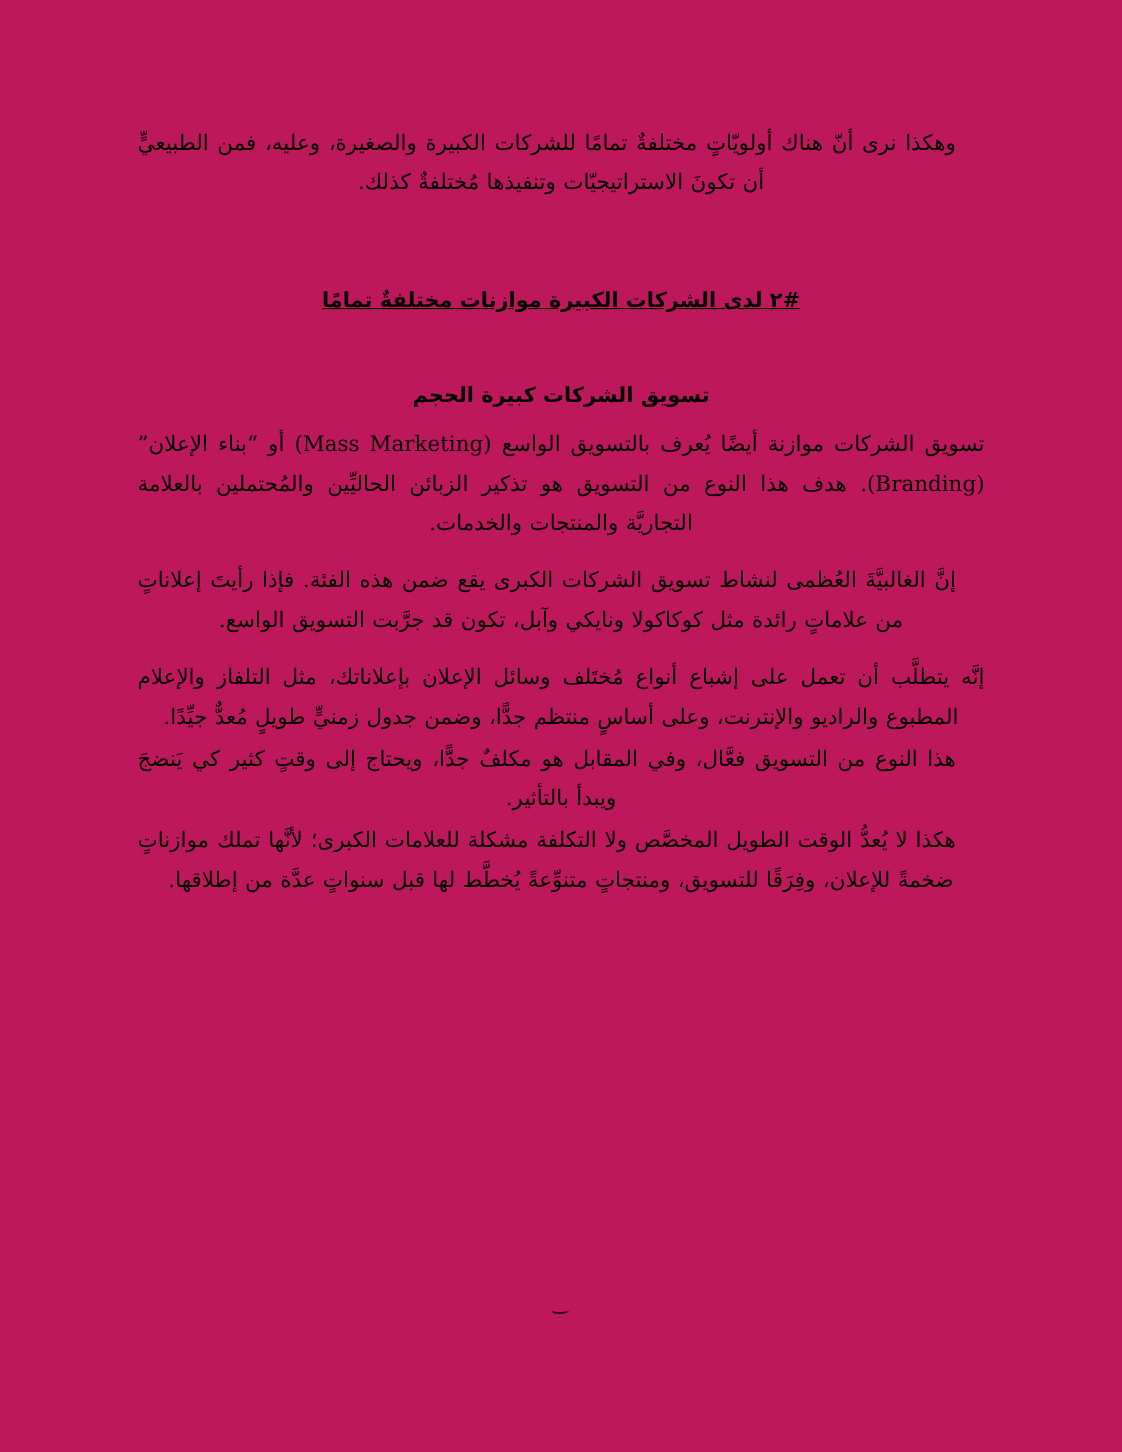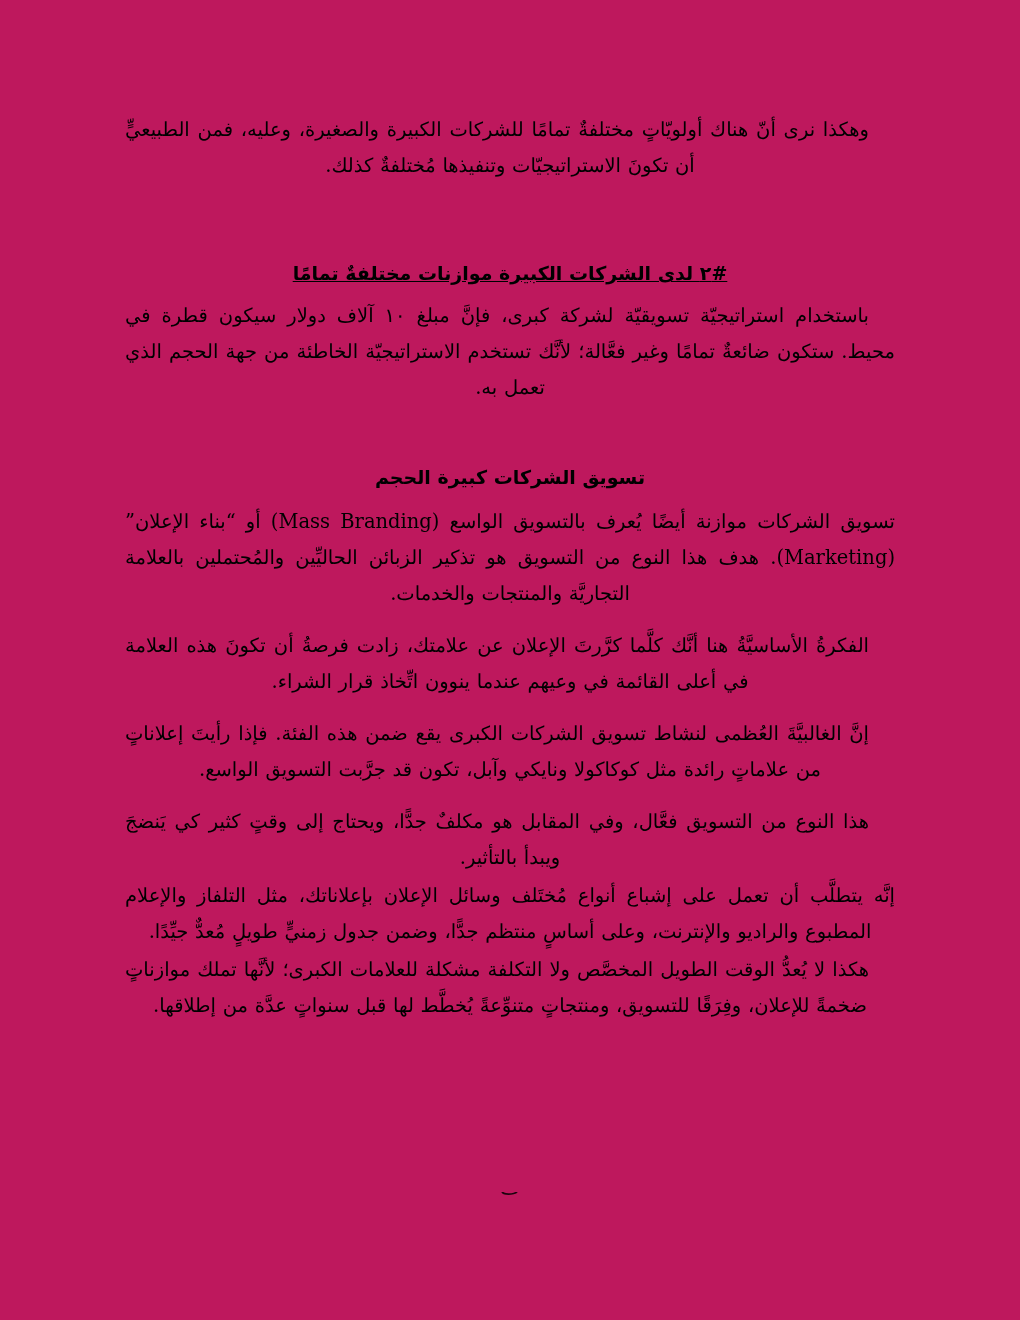--- a/index.html
+++ b/index.html
@@ -116,33 +116,31 @@
 
     <p class="para">وهكذا نرى أنّ هناك أولويّاتٍ مختلفةٌ تمامًا للشركات الكبيرة والصغيرة، وعليه، فمن الطبيعيٍّ أن تكونَ الاستراتيجيّات وتنفيذها مُختلفةٌ كذلك.</p>
 
     <div class="spacer-sm"></div>
 
     <h2 class="heading section-heading">#٢ لدى الشركات الكبيرة موازنات مختلفةٌ تمامًا</h2>
 
 
 
 
-    <p class="para">باستخدام استراتيجيّة تسويقيّة لشركة كبرى، فإنَّ مبلغ ١٠ آلاف دولار سيكون قطرة في محيط. ستكون ضائعةٌ تمامًا وغير فعَّالة؛ لأنَّك تستخدم الاستراتيجيّة الخاطئة من جهة الحجم الذي تعمل به.</p>
 
     <h2 class="heading major-heading">تسويق الشركات كبيرة الحجم</h2>
 
-    <p class="para no-indent"><span>تسويق الشركات موازنة أيضًا يُعرف بالتسويق الواسع </span><span class="latin">(Mass Branding)</span><span> أو “بناء الإعلان” </span><span class="latin">(Marketing)</span><span>. هدف هذا النوع من التسويق هو تذكير الزبائن الحاليِّين والمُحتملين بالعلامة التجاريَّة والمنتجات والخدمات.</span></p>
+    <p class="para no-indent"><span>تسويق الشركات موازنة أيضًا يُعرف بالتسويق الواسع </span><span class="latin">(Mass Marketing)</span><span> أو “بناء الإعلان” </span><span class="latin">(Branding)</span><span>. هدف هذا النوع من التسويق هو تذكير الزبائن الحاليِّين والمُحتملين بالعلامة التجاريَّة والمنتجات والخدمات.</span></p>
 
-    <p class="para">الفكرةُ الأساسيَّةُ هنا أنَّك كلَّما كرَّرتَ الإعلان عن علامتك، زادت فرصةُ أن تكونَ هذه العلامة في أعلى القائمة في وعيهم عندما ينوون اتِّخاذ قرار الشراء.</p>
 
     <p class="para">إنَّ الغالبيَّةَ العُظمى لنشاط تسويق الشركات الكبرى يقع ضمن هذه الفئة. فإذا رأيتَ إعلاناتٍ من علاماتٍ رائدة مثل كوكاكولا ونايكي وآبل، تكون قد جرَّبت التسويق الواسع.</p>
 
+    <p class="para no-indent tight">إنَّه يتطلَّب أن تعمل على إشباع أنواع مُختَلف وسائل الإعلان بإعلاناتك، مثل التلفاز والإعلام المطبوع والراديو والإنترنت، وعلى أساسٍ منتظم جدًّا، وضمن جدول زمنيٍّ طويلٍ مُعدٌّ جيِّدًا.</p>
+
     <p class="para tight">هذا النوع من التسويق فعَّال، وفي المقابل هو مكلفٌ جدًّا، ويحتاج إلى وقتٍ كثير كي يَنضجَ ويبدأ بالتأثير.</p>
-
-    <p class="para no-indent tight">إنَّه يتطلَّب أن تعمل على إشباع أنواع مُختَلف وسائل الإعلان بإعلاناتك، مثل التلفاز والإعلام المطبوع والراديو والإنترنت، وعلى أساسٍ منتظم جدًّا، وضمن جدول زمنيٍّ طويلٍ مُعدٌّ جيِّدًا.</p>
 
     <p class="para tight">هكذا لا يُعدُّ الوقت الطويل المخصَّص ولا التكلفة مشكلة للعلامات الكبرى؛ لأنَّها تملك موازناتٍ ضخمةً للإعلان، وفِرَقًا للتسويق، ومنتجاتٍ متنوِّعةً يُخطَّط لها قبل سنواتٍ عدَّة من إطلاقها.</p>
 
   </div>
 
   <div class="bottom-fragment">
     <span class="frag-text">ف</span>
   </div>
 
 </div>

